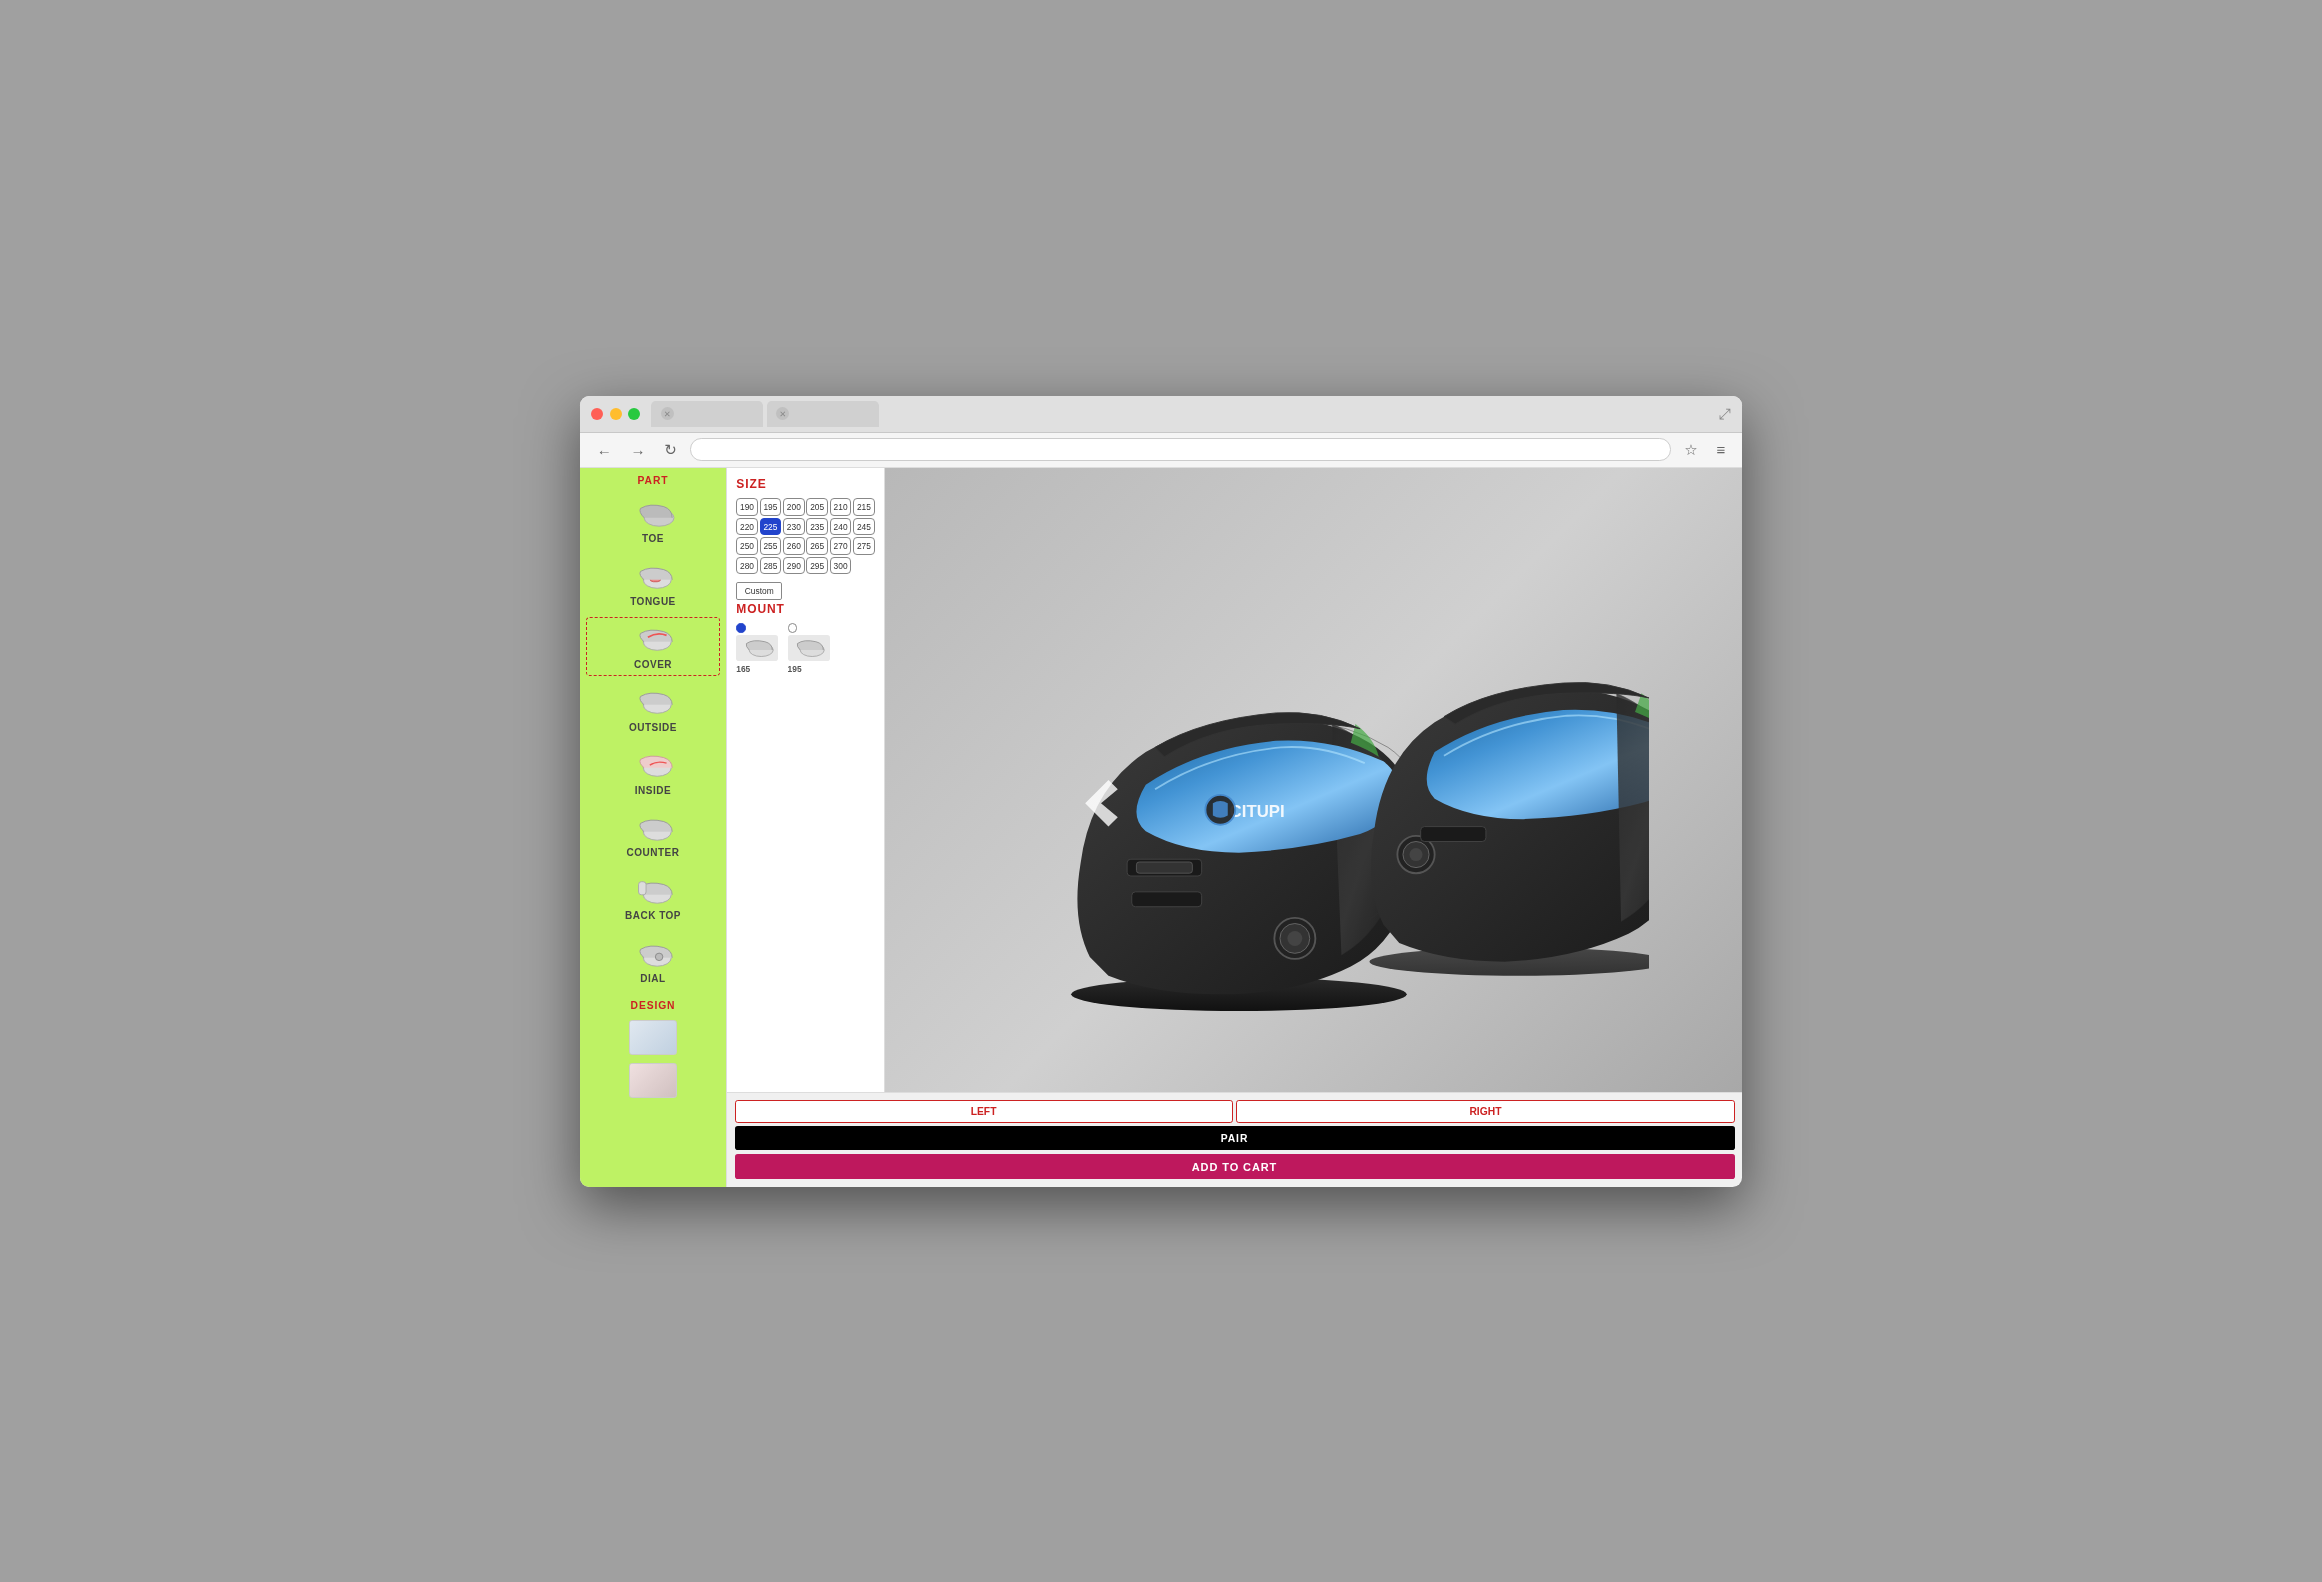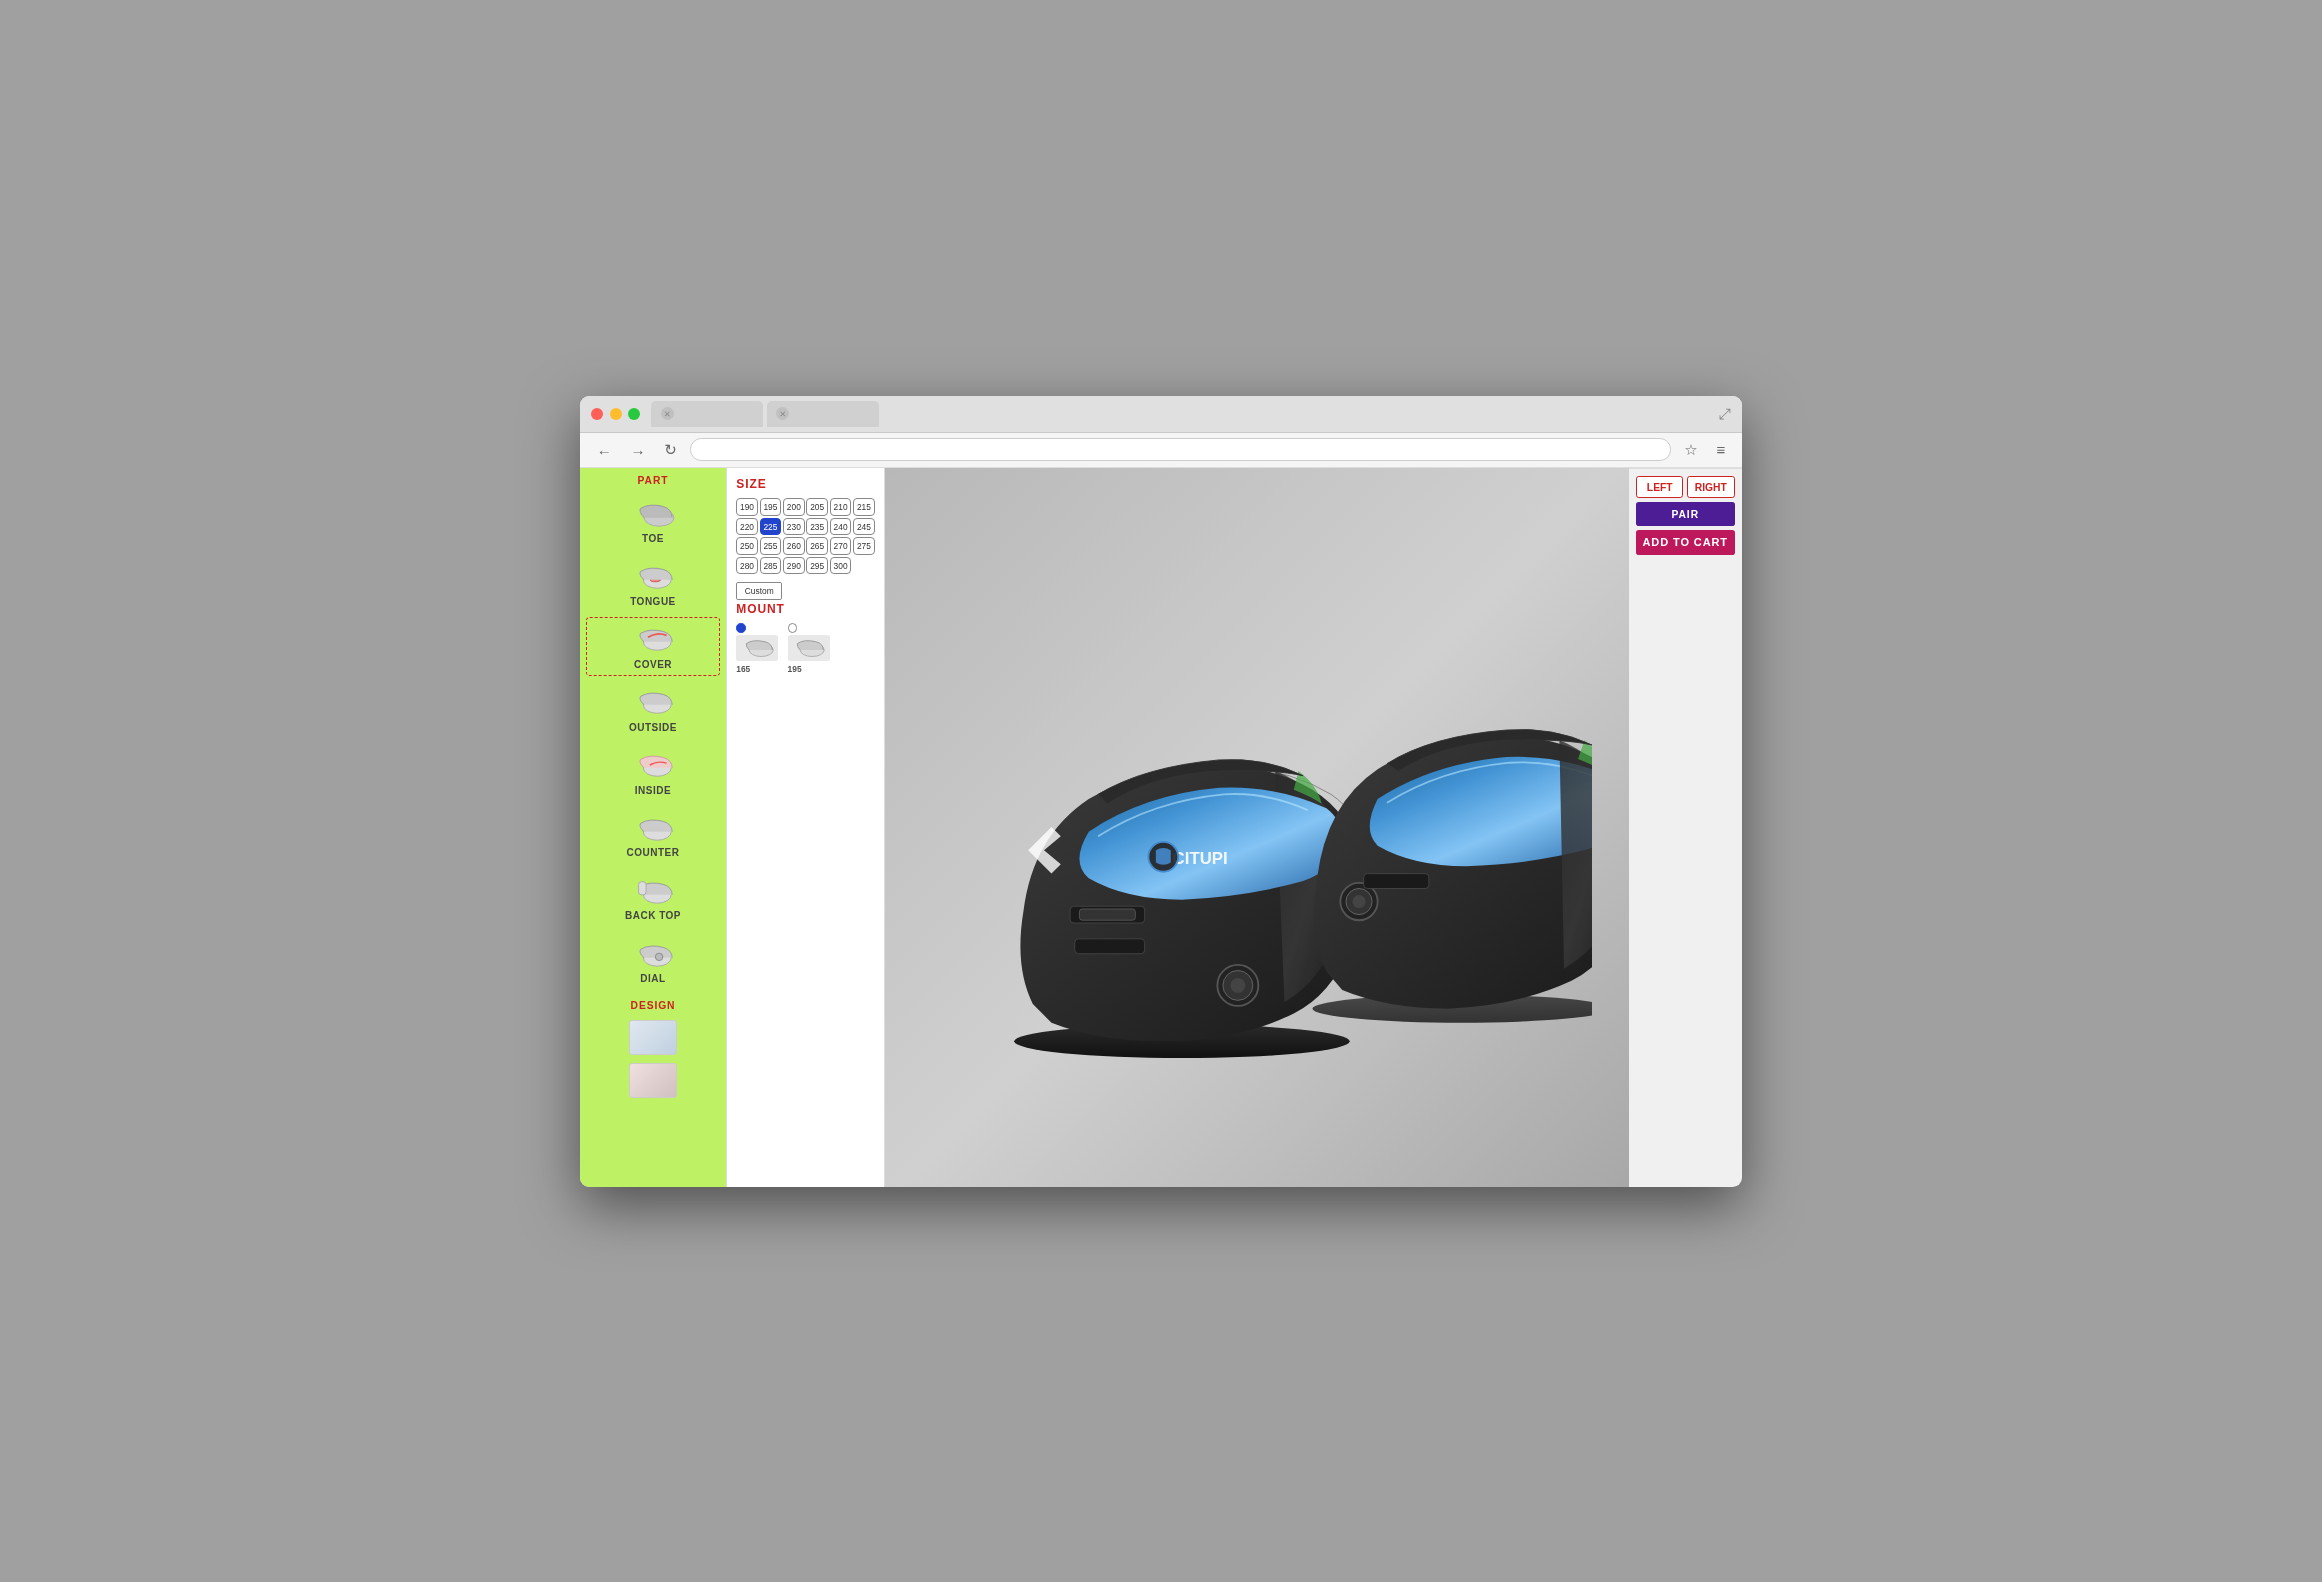--- a/index.html
+++ b/index.html
@@ -286,21 +286,21 @@
       border: 0.9px solid #cc2222;
       background: white;
       color: #cc2222;
       font-size: 10.3px;
       font-weight: 600;
       padding: 4.7px;
       cursor: pointer;
       border-radius: 2.8px;
     }
     .pair-btn {
-      background: #4c1d95;
+      background: #000000;
       color: white;
       border: none;
       font-size: 10.3px;
       font-weight: 700;
       padding: 6.5px;
       cursor: pointer;
       border-radius: 2.8px;
       letter-spacing: 0.9px;
     }
     .add-cart-btn {
@@ -454,21 +454,21 @@
         <span class="sidebar-item-label">DIAL</span>
       </div>
 
       <div class="sidebar-design-label">DESIGN</div>
       <div style="display:flex; flex-direction:column; gap:3.7px; align-items:center; padding:3.7px;">
         <div class="design-thumb" style="width:48px;height:35px;background:linear-gradient(135deg,#e0e8f0,#c0d0e0); border:0.9px solid #ccc; border-radius:2.8px;"></div>
         <div class="design-thumb" style="width:48px;height:35px;background:linear-gradient(135deg,#f0e0e0,#d0c0c0); border:0.9px solid #ccc; border-radius:2.8px;"></div>
       </div>
     </div>
 
-    <div style="display:flex; flex:1; flex-direction:row;">
+    <div style="display:flex; flex:1; flex-direction:column;">
       <div class="content-area">
 
         <div class="config-panel">
           <div class="config-title">SIZE</div>
           <div class="size-grid" id="size-grid">
               <button class="size-btn">190</button>
               <button class="size-btn">195</button>
               <button class="size-btn">200</button>
               <button class="size-btn">205</button>
               <button class="size-btn">210</button>

